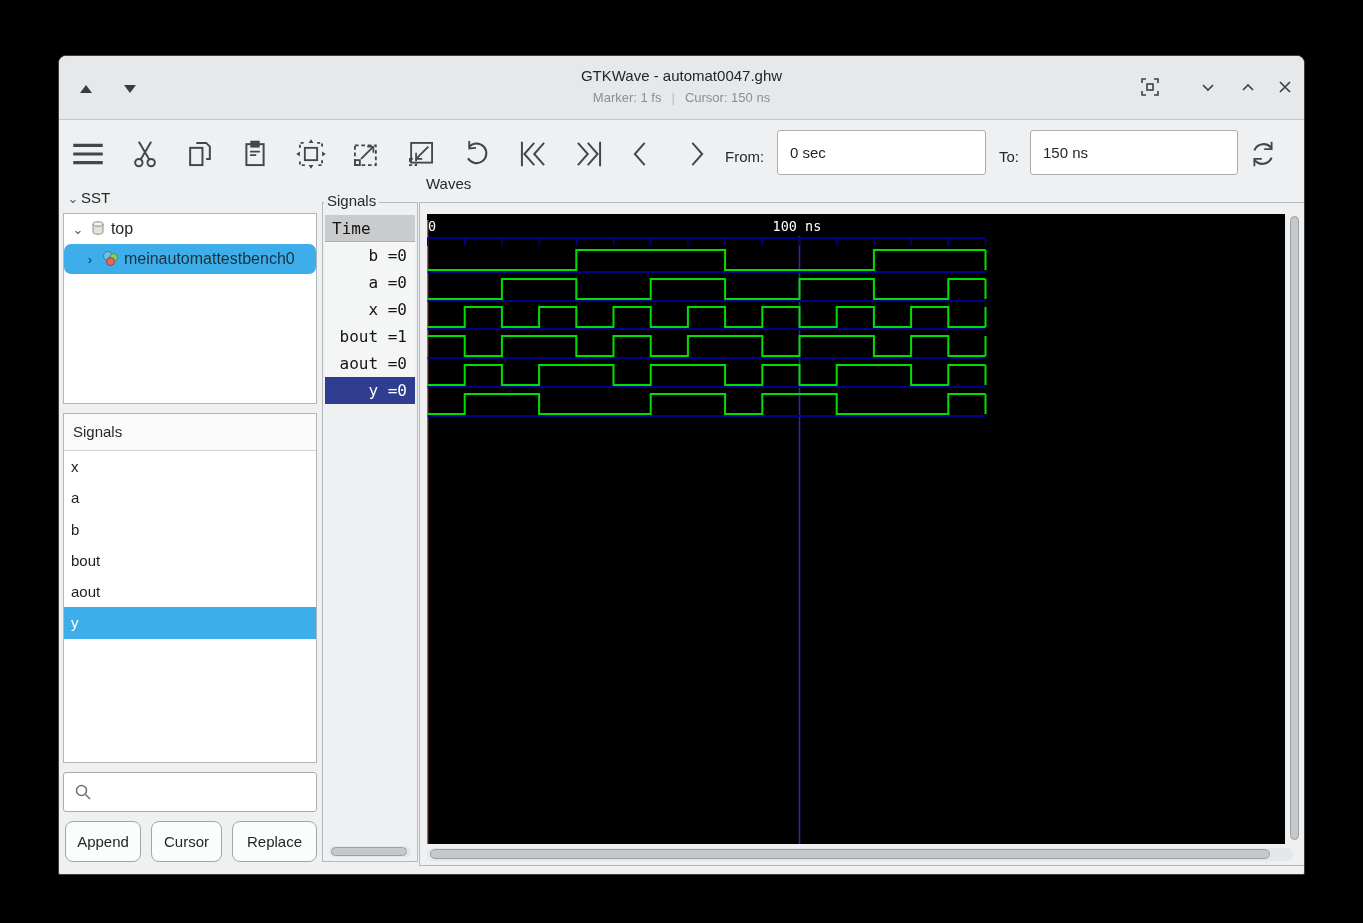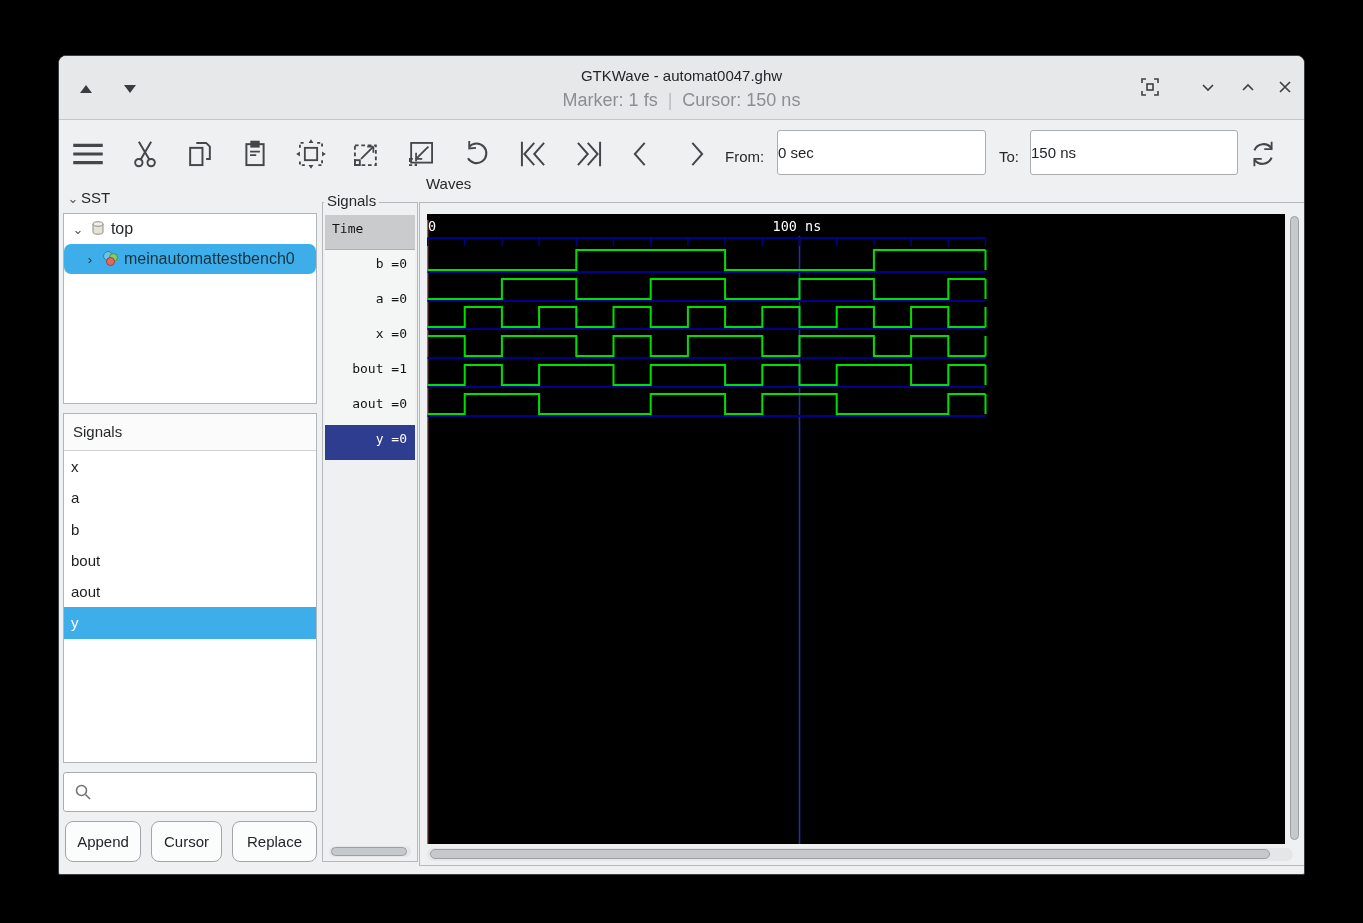--- a/index.html
+++ b/index.html
@@ -7,53 +7,53 @@
               font-family:"Liberation Sans","DejaVu Sans",sans-serif; }
   .window { position:absolute; left:58px; top:55px; width:1247px; height:820px;
             background:#eff0f1; border-radius:8px 8px 2px 2px; overflow:hidden;
             border:1px solid #3c3f41; }
   
   .titlebar { position:absolute; left:0; top:0; width:100%; height:64px;
               background:#e7e8e9; border-bottom:1px solid #c4c6c7; }
   .title { position:absolute; left:0; right:0; top:11px; text-align:center;
            font-size:15px; color:#232629; }
   .subtitle { position:absolute; left:0; right:0; top:34px; text-align:center;
-              font-size:18px; color:#8a8f93; }
+              font-size:13px; color:#8a8f93; }
   .subtitle .sep { display:inline-block; margin:0 10px; color:#b9bcbe; }
   .tb-btn { position:absolute; top:20px; width:26px; height:26px; cursor:default; }
   .tri { width:0; height:0; position:absolute; left:7px; top:9px; }
   .tri.up   { border-left:6px solid transparent; border-right:6px solid transparent; border-bottom:8px solid #3a3d3f; }
   .tri.down { border-left:6px solid transparent; border-right:6px solid transparent; border-top:8px solid #3a3d3f; }
   
   .toolbar { position:absolute; left:0; top:65px; width:100%; height:66px; background:#eff0f1; }
   .ticon { position:absolute; top:17px; width:32px; height:32px; }
   .ticon svg { width:32px; height:32px; }
   .tlabel { position:absolute; top:27px; font-size:15px; color:#26292b; }
   .tinput { position:absolute; top:9px; height:45px; background:#fff;
             border:1px solid #a9adaf; border-radius:3px; font-size:15px;
-            color:#232629; padding-left:0; font-family:"Liberation Sans","DejaVu Sans",sans-serif; }
+            color:#232629; padding-left:12px; font-family:"Liberation Sans","DejaVu Sans",sans-serif; }
   
   .boxed { position:absolute; background:#fff; border:1px solid #b3b6b8; }
   .frame { position:absolute; border:1px solid #b6b9bb; }
   .frame-label { position:absolute; z-index:3; background:#eff0f1; padding:0 3px;
                  font-size:15px; color:#26292b; }
   .panel-header { font-size:15px; color:#26292b; }
   
   .tree-row { position:relative; height:30px; line-height:30px; font-size:16px;
               color:#232629; white-space:nowrap; overflow:hidden; }
   .tree-row.sel { background:#3daee9; color:#15323e;border-radius:7px; }
   .chev { display:inline-block; width:16px; text-align:center; color:#555; font-size:13px; }
   
   .list-header { height:37px; line-height:36px; padding-left:9px; background:#fbfbfb;
                  border-bottom:1px solid #d0d2d3; font-size:15px; color:#26292b; }
   .list-row { height:31.3px; line-height:31px; padding-left:7px; font-size:15px; color:#1c1e1f; }
   .list-row.sel { background:#3daee9; color:#fff; }
   
-  .sig-row { height:35px; line-height:28px; font-family:"DejaVu Sans Mono",monospace;
-             font-size:13px; color:#141414; text-align:right; padding-right:8px;
+  .sig-row { height:27px; line-height:28px; font-family:"DejaVu Sans Mono",monospace;
+             font-size:16px; color:#141414; text-align:right; padding-right:8px;
              background:#f4f5f5; }
   .sig-row.time { text-align:left; padding-left:7px; background:#c9cbcc;
                   border-bottom:1px solid #aeb0b1; }
   .sig-row.sel { background:#2e3d8f; color:#fff; }
   
   .waveblack { position:absolute; background:#000; }
   .sb-track-h { position:absolute; height:13px; border-radius:7px; background:#e4e6e7; }
   .sb-thumb { position:absolute; background:#c6c9cb; border:1px solid #9da0a2; border-radius:7px; }
   .btn { position:absolute; height:41px; background:#fbfcfc; border:1px solid #a2a6a8;
          border-radius:8px; font-size:15px; color:#232629; text-align:center;

